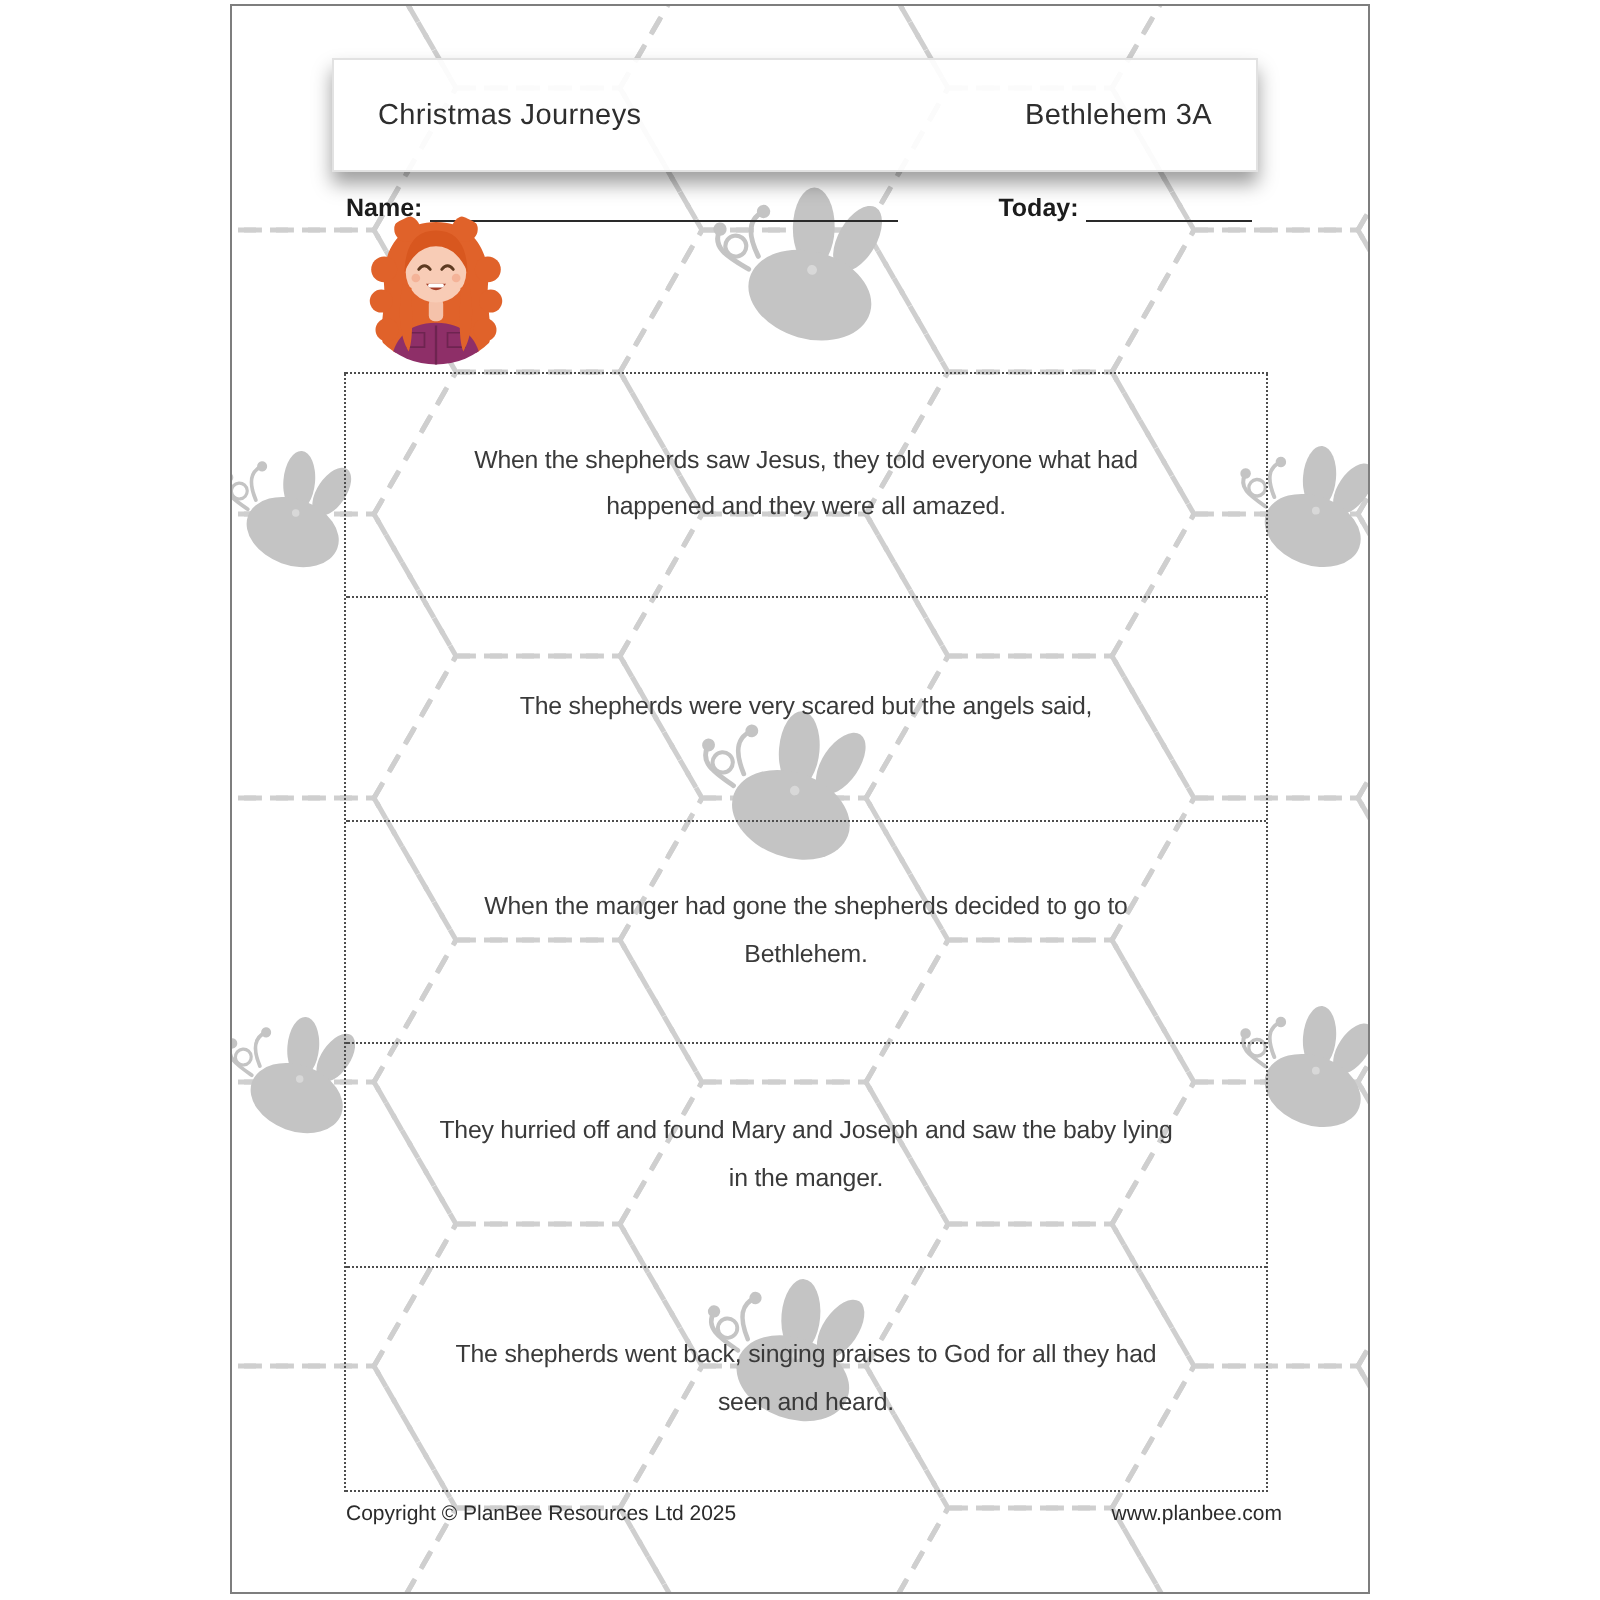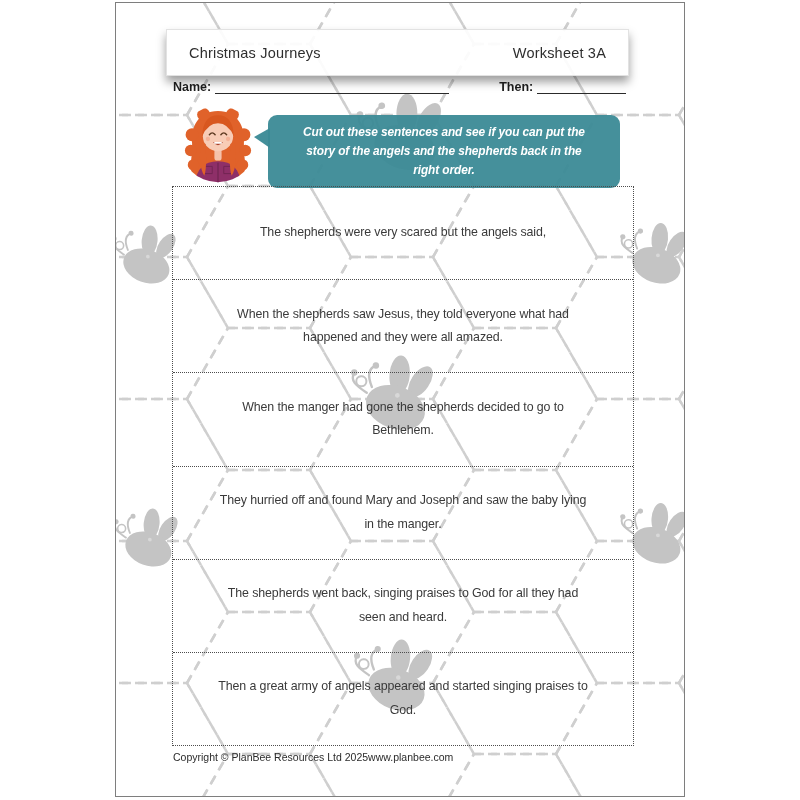--- a/index.html
+++ b/index.html
@@ -13,29 +13,29 @@
   }
   svg.bg{position:absolute;left:0;top:0;width:568px;height:793px;}
   .hexes polygon{fill:none;stroke:#cfcfcf;stroke-width:2.5;stroke-dasharray:9 7;}
   .bee-fill{fill:#c4c4c4;}
   .bee-line{fill:none;stroke:#c4c4c4;stroke-width:2.6;stroke-linecap:round;}
   .bee-loop{fill:none;stroke:#c4c4c4;stroke-width:2.2;}
 
   .content{position:absolute;inset:0;}
 
   .titlebar{
-    position:absolute;left:50px;top:26px;width:463px;height:47px;box-sizing:border-box;
+    position:absolute;left:50px;top:26px;width:463px;height:57px;box-sizing:border-box;
     background:rgba(255,255,255,0.90);border:1px solid #e2e2e2;
     box-shadow:0 6px 9px rgba(0,0,0,0.38);
     display:flex;justify-content:space-between;align-items:center;
     padding:0 22px;font-size:14.5px;color:#2e2e2e;letter-spacing:0.2px;
   }
 
   .namerow{
-    position:absolute;left:57px;top:73px;width:453px;height:18px;
+    position:absolute;left:57px;top:90px;width:453px;height:18px;
     display:flex;align-items:flex-end;font-weight:bold;font-size:12.5px;color:#1c1c1c;
   }
   .namerow .lbl{white-space:nowrap;padding-right:4px;}
   .fline{border-bottom:1.6px solid #2a2a2a;height:14px;}
   .fline.name{width:234px;margin-right:50px;}
   .fline.date{flex:1;}
 
   .avatar{position:absolute;left:66px;top:102px;width:72px;height:81px;}
 
   .bubble{
@@ -58,21 +58,21 @@
   .strip{
     flex:1;border-bottom:1.6px dotted #4d4d4d;
     display:flex;align-items:center;justify-content:center;text-align:center;
     font-size:12.4px;line-height:1.9;color:#3a3a3a;padding:0 6px;
     white-space:pre-line;letter-spacing:-0.1px;
   }
   .strip:last-child{border-bottom:none;}
 
   .footer{
     position:absolute;left:57px;top:748px;width:468px;
-    display:flex;justify-content:flex-start;
+    display:flex;justify-content:space-between;
     font-size:10.5px;color:#2b2b2b;
   }
 </style>
 </head>
 <body>
 
 <div class="page">
 
   <svg class="bg" viewBox="0 0 568 793" aria-hidden="true">
     <defs>
@@ -162,27 +162,27 @@
         <use href="#bee" transform="translate(32,541) rotate(-4) scale(0.72) translate(-60,-55)"></use>
         <use href="#bee" transform="translate(540,537) rotate(-4) scale(0.75) translate(-60,-55)"></use>
         <use href="#bee" transform="translate(280,680) rotate(-4) scale(0.88) translate(-60,-55)"></use>
       </g>
   </svg>
 
   <div class="content">
 
     <div class="titlebar">
       <span>Christmas Journeys</span>
-      <span>Worksheet 3A</span>
+      <span>Bethlehem 3A</span>
     </div>
 
     <div class="namerow">
       <span class="lbl">Name:</span>
       <span class="fline name"></span>
-      <span class="lbl">Then:</span>
+      <span class="lbl">Today:</span>
       <span class="fline date"></span>
     </div>
 
     <svg class="avatar" viewBox="0 0 100 110" aria-hidden="true">
       <defs>
           <clipPath id="avclip">
             <circle cx="50" cy="53" r="53"></circle>
           </clipPath>
         </defs>
       <g clip-path="url(#avclip)">
@@ -205,39 +205,31 @@
         <path d="M43,50 Q50,59 57,50 Z" fill="#A6402B"></path>
         <rect x="44.5" y="50" width="11" height="2.6" rx="1.2" fill="#ffffff"></rect>
         <path d="M50,77 C29,77 19,90 18,110 L82,110 C81,90 71,77 50,77 Z" fill="#8E2F68"></path>
         <line x1="50" y1="79" x2="50" y2="108" stroke="#6E2450" stroke-width="1.6"></line>
         <path d="M30,84 h12 v10 h-12 z M58,84 h12 v10 h-12 z" fill="none" stroke="#6E2450" stroke-width="1.2"></path>
         <path d="M27,50 C23,70 25,87 31,97 C35,88 33,64 33,53 Z" fill="#E0622A"></path>
         <path d="M73,50 C77,70 75,87 69,97 C65,88 67,64 67,53 Z" fill="#E0622A"></path>
       </g>
     </svg>
 
-    <div class="bubble">
-      <span class="tail"></span>
-      <span>Cut out these sentences and see if you can put the
-story of the angels and the shepherds back in the
-right order.</span>
-    </div>
 
     <div class="strips">
-      <div class="strip"><span>The shepherds were very scared but the angels said,</span></div>
       <div class="strip"><span>When the shepherds saw Jesus, they told everyone what had
 happened and they were all amazed.</span></div>
+      <div class="strip"><span>The shepherds were very scared but the angels said,</span></div>
       <div class="strip"><span>When the manger had gone the shepherds decided to go to
 Bethlehem.</span></div>
       <div class="strip"><span>They hurried off and found Mary and Joseph and saw the baby lying
 in the manger.</span></div>
       <div class="strip"><span>The shepherds went back, singing praises to God for all they had
 seen and heard.</span></div>
-      <div class="strip"><span>Then a great army of angels appeared and started singing praises to
-God.</span></div>
     </div>
 
     <div class="footer">
       <span>Copyright © PlanBee Resources Ltd 2025</span>
       <span>www.planbee.com</span>
     </div>
 
   </div>
 </div>
 

